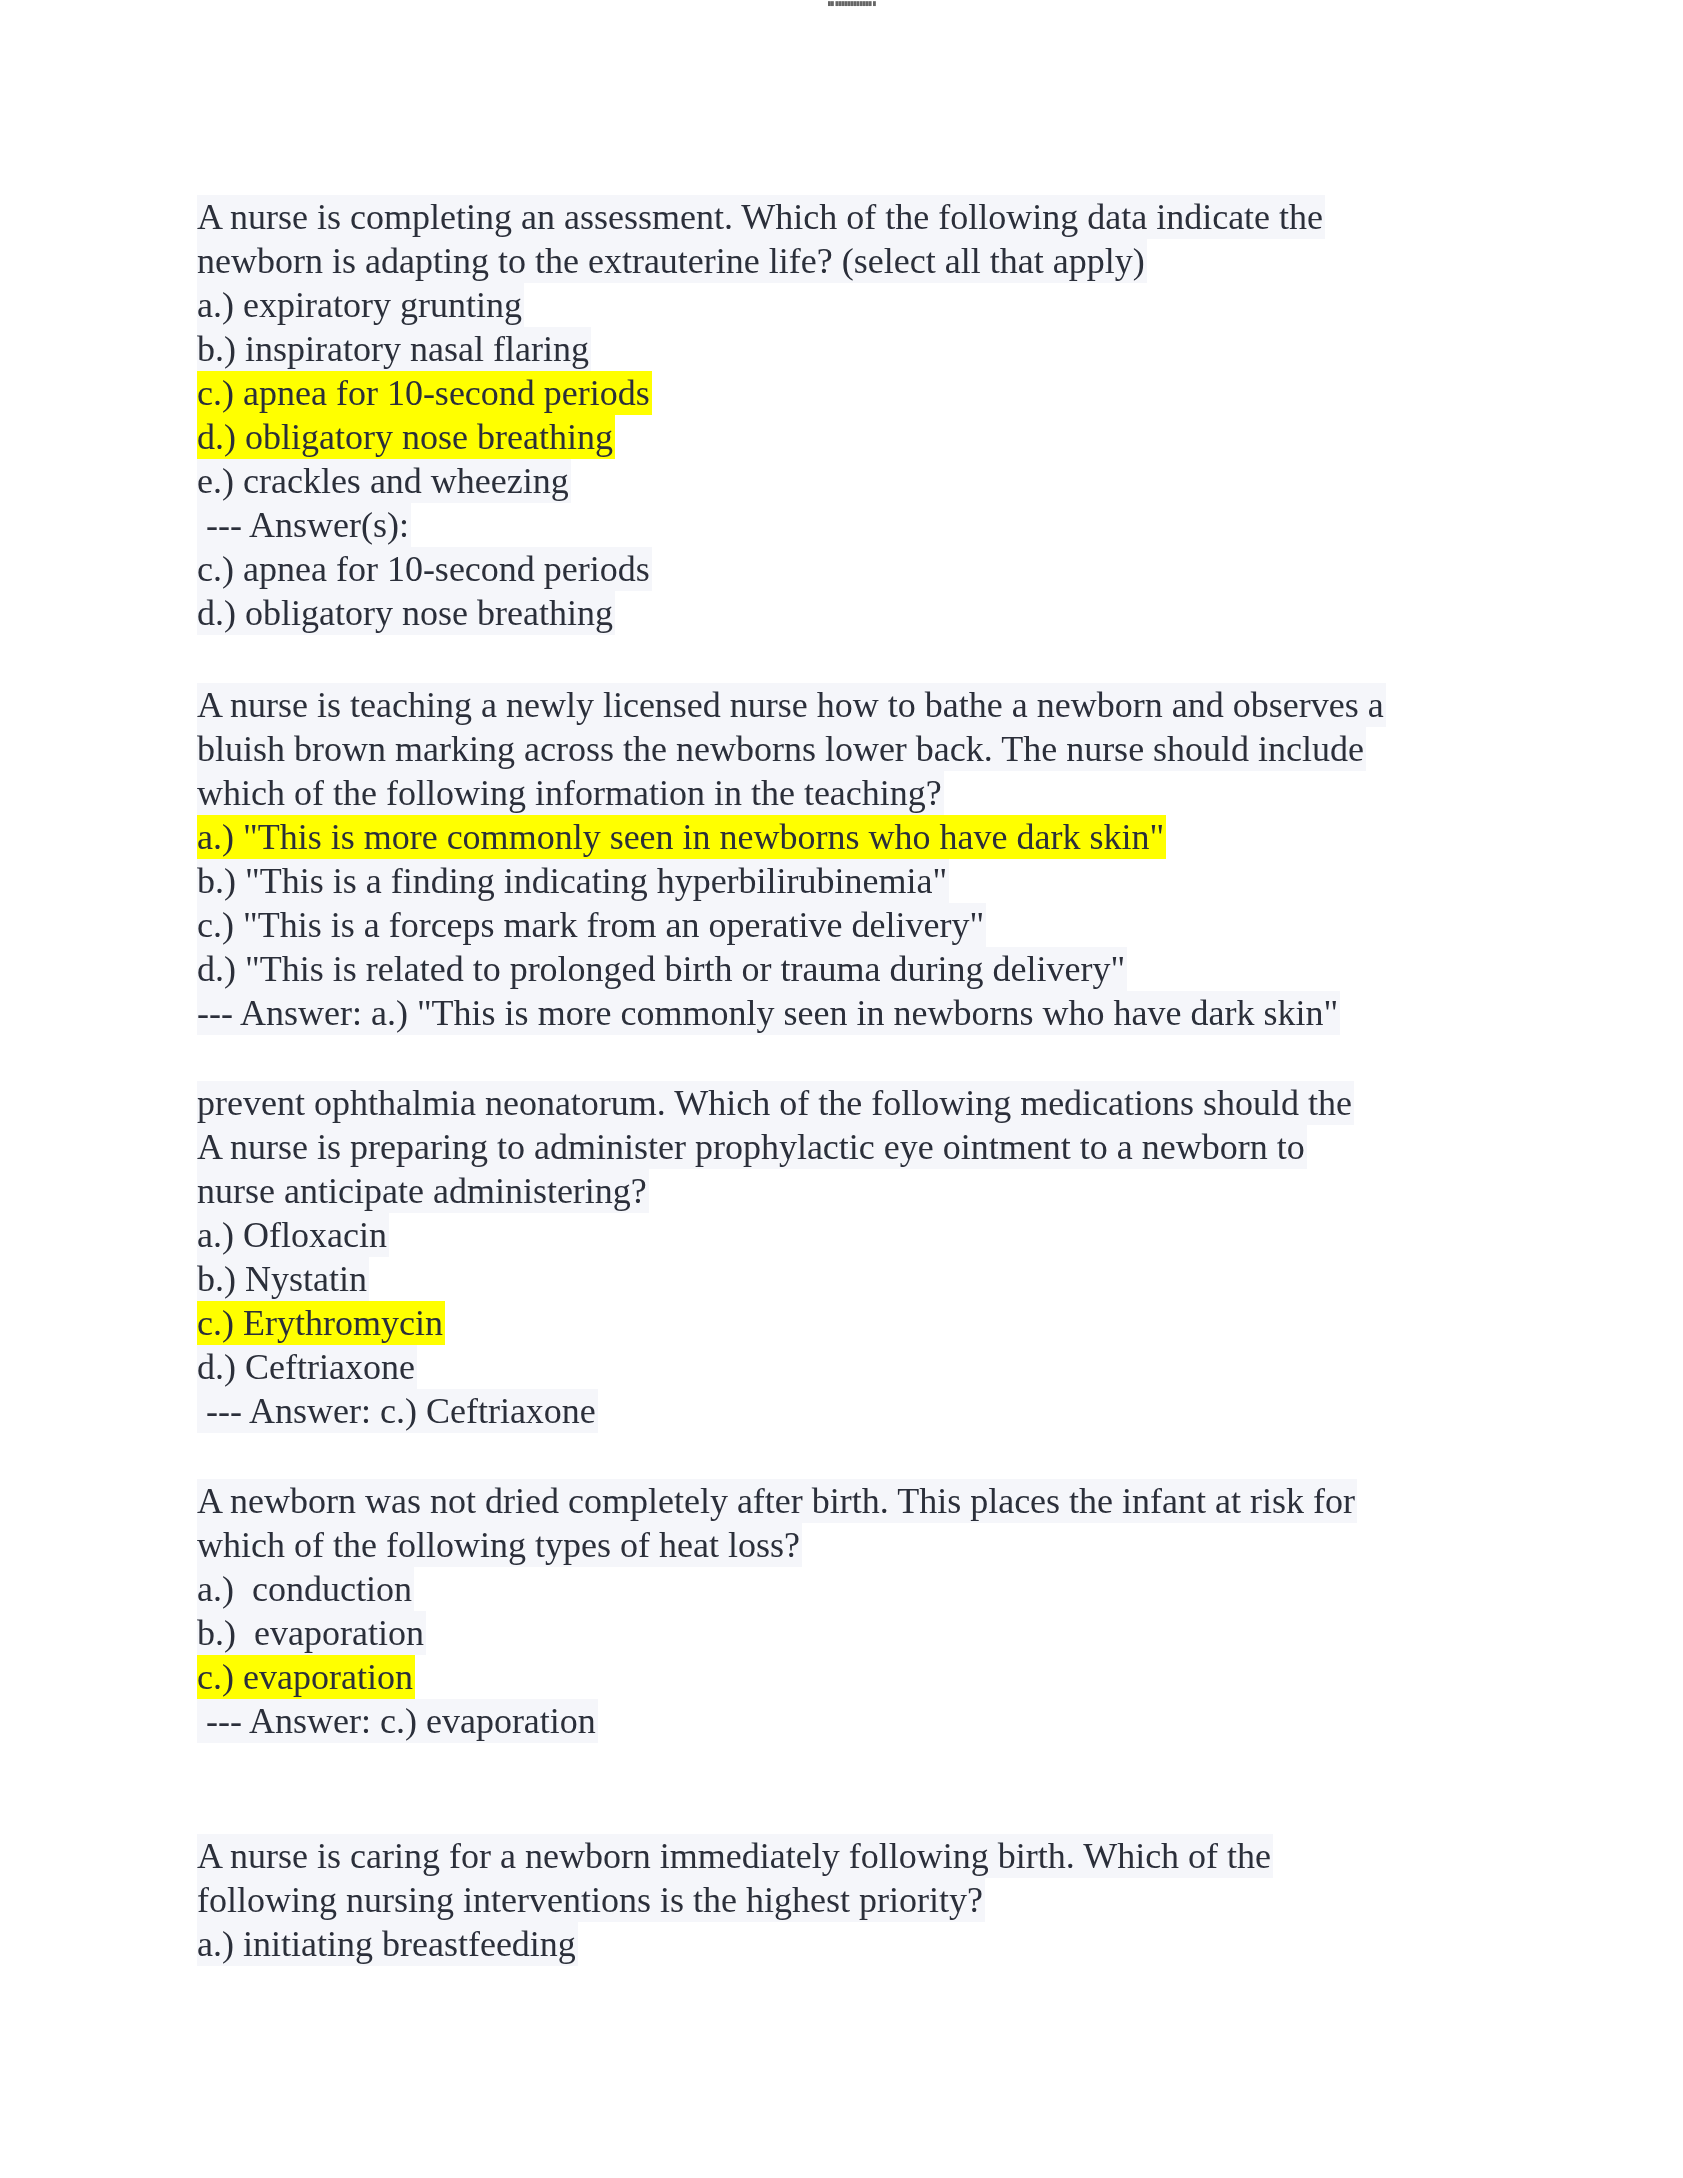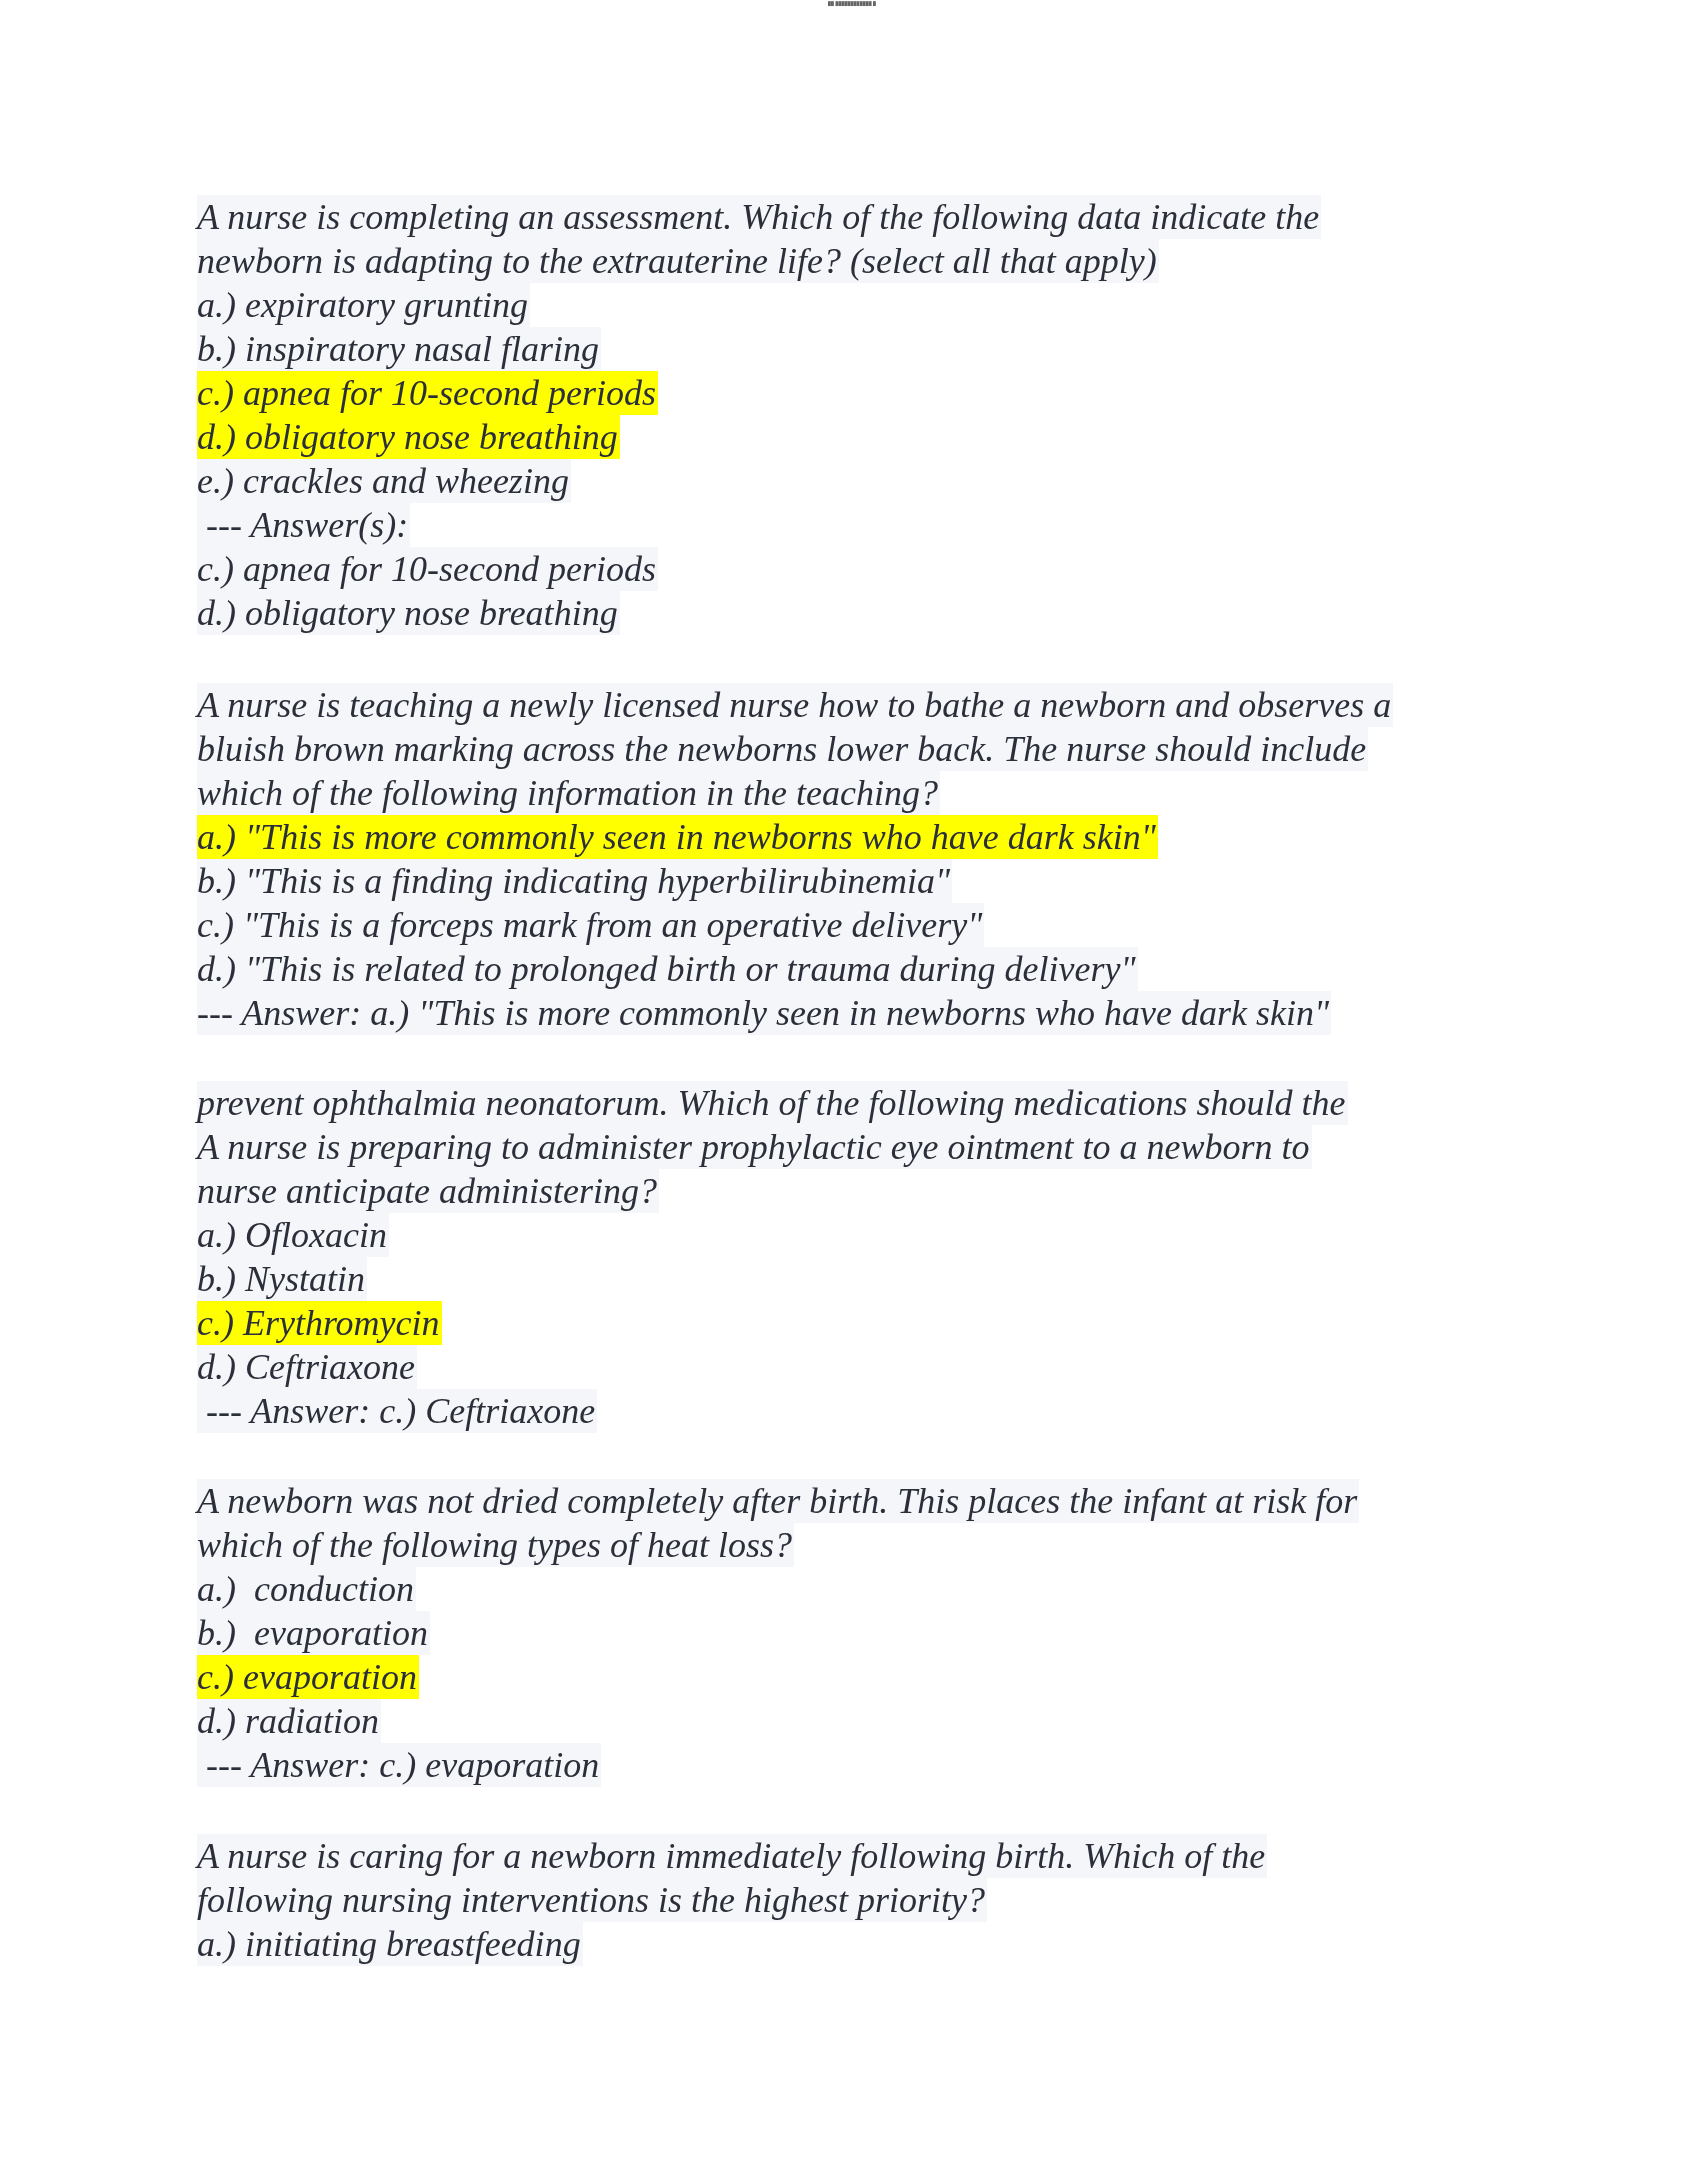--- a/index.html
+++ b/index.html
@@ -2,21 +2,21 @@
 <html><head>
 <meta charset="utf-8">
 <style>
   html, body { margin: 0; padding: 0; background: #ffffff; }
   body { width: 1683px; height: 2178px; position: relative; overflow: hidden; }
   .hdr {
     position: absolute; left: 828px; top: 1px; font-size: 4px; color: #666;
     font-family: "Liberation Sans", sans-serif; letter-spacing: 0.2px;
   }
   .q {
-    position: absolute; left: 197px; width: 1307px; font-style: italic;
+    position: absolute; left: 197px; width: 1307px;
   }
   .ln {
     display: block; height: 44px; line-height: 44px; white-space: pre;
     font-family: "Liberation Serif", serif; font-size: 36px; color: #2b2f3a;
   }
   .ln span {
     background: #f5f6fa; display: inline-block; height: 44px;
     padding-right: 2px;
   }
   .ln span.hl { background: #ffff00; }
@@ -60,21 +60,20 @@
   <div class="ln"><span>d.) Ceftriaxone</span></div>
   <div class="ln"><span> --- Answer: c.) Ceftriaxone</span></div>
 </div>
 
 <div class="q" style="top:1479px">
   <div class="ln"><span>A newborn was not dried completely after birth. This places the infant at risk for</span></div>
   <div class="ln"><span>which of the following types of heat loss?</span></div>
   <div class="ln"><span>a.)  conduction</span></div>
   <div class="ln"><span>b.)  evaporation</span></div>
   <div class="ln"><span class="hl">c.) evaporation</span></div>
-  <div class="ln"><span>d.) radiation</span></div>
   <div class="ln"><span> --- Answer: c.) evaporation</span></div>
 </div>
 
 <div class="q" style="top:1834px">
   <div class="ln"><span>A nurse is caring for a newborn immediately following birth. Which of the</span></div>
   <div class="ln"><span>following nursing interventions is the highest priority?</span></div>
   <div class="ln"><span>a.) initiating breastfeeding</span></div>
 </div>
 
 

